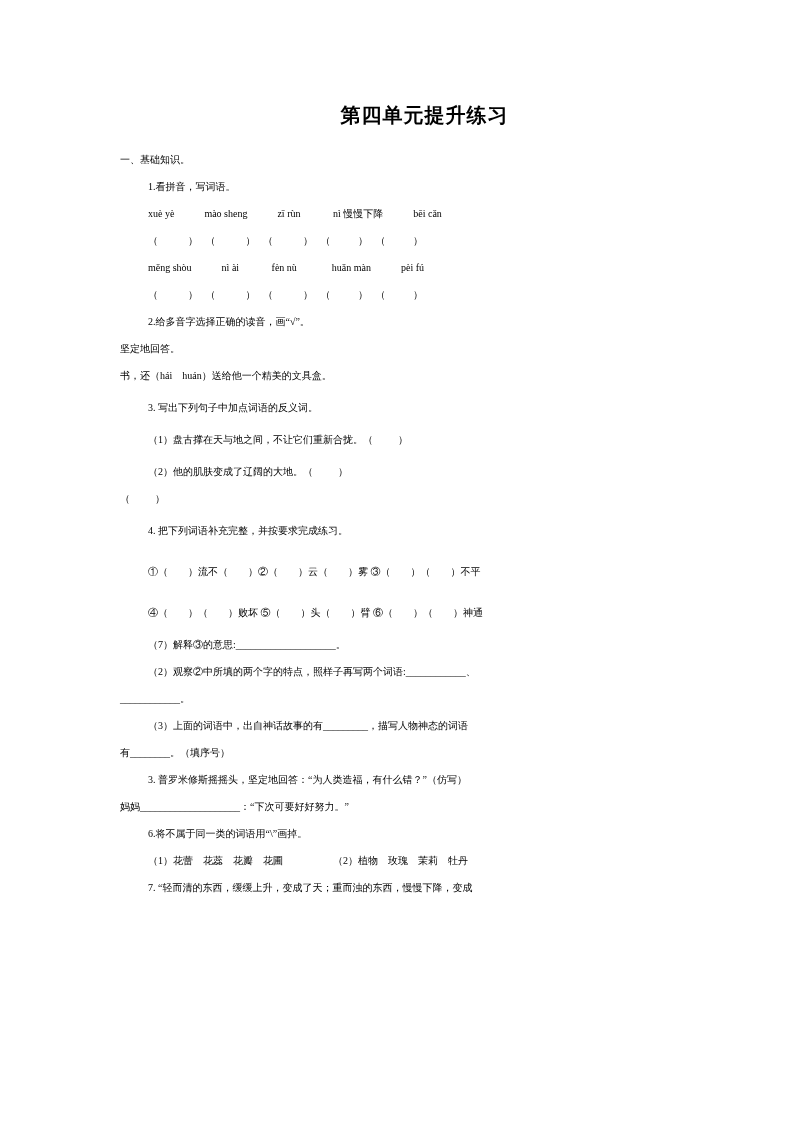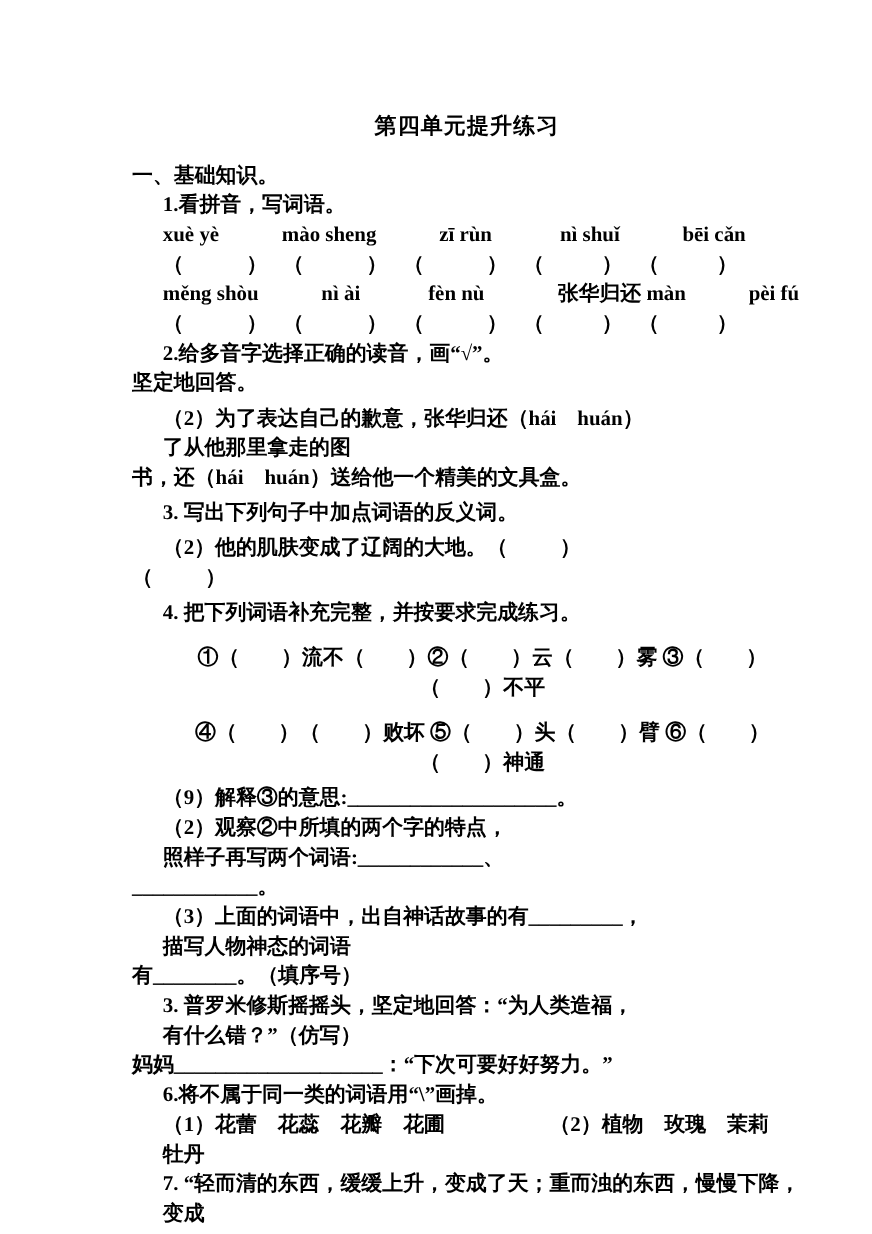--- a/index.html
+++ b/index.html
@@ -23,62 +23,60 @@
     }
     .title {
       margin: 0 0 16px 0;
       font-size: 20px;
       font-weight: 700;
       line-height: 30px;
       text-align: center;
       letter-spacing: 1px;
     }
     .doc-body {
-      font-size: 19px;
-      font-weight: bold;
+      font-size: 10px;
     }
     .line {
       line-height: 27px;
       white-space: pre-wrap;
       word-break: keep-all;
     }
     .ind {
       padding-left: 28px;
     }
     .sp {
       margin-top: 5px;
     }
     .sp2 {
       margin-top: 14px;
-      text-align: center;
     }
   </style>
 </head>
 <body>
 
 <div class="page">
   <h1 class="title">第四单元提升练习</h1>
   <div class="doc-body">
       <div class="line">一、基础知识。</div>
       <div class="line ind">1.看拼音，写词语。</div>
-      <div class="line ind">xuè yè            mào sheng            zī rùn             nì shuǐ            bēi cǎn</div>
+      <div class="line ind">xuè yè            mào sheng            zī rùn             nì 慢慢下降            bēi cǎn</div>
       <div class="line ind">（            ）   （            ）   （            ）   （           ）   （           ）</div>
-      <div class="line ind">měng shòu            nì ài             fèn nù              张华归还 màn            pèi fú</div>
+      <div class="line ind">měng shòu            nì ài             fèn nù              huǎn màn            pèi fú</div>
       <div class="line ind">（            ）   （            ）   （            ）   （           ）   （           ）</div>
       <div class="line ind">2.给多音字选择正确的读音，画“√”。</div>
       <div class="line">坚定地回答。</div>
-      <div class="line ind sp">（2）为了表达自己的歉意，张华归还（hái　huán）了从他那里拿走的图</div>
       <div class="line">书，还（hái　huán）送给他一个精美的文具盒。</div>
       <div class="line ind sp">3. 写出下列句子中加点词语的反义词。</div>
+      <div class="line ind sp">（1）盘古撑在天与地之间，不让它们重新合拢。（          ）</div>
       <div class="line ind sp">（2）他的肌肤变成了辽阔的大地。（          ）</div>
       <div class="line">（          ）</div>
       <div class="line ind sp">4. 把下列词语补充完整，并按要求完成练习。</div>
       <div class="line ind sp2">①（　　）流不（　　）②（　　）云（　　）雾 ③（　　）（　　）不平</div>
       <div class="line ind sp2">④（　　）（　　）败坏 ⑤（　　）头（　　）臂 ⑥（　　）（　　）神通</div>
-      <div class="line ind sp">（9）解释③的意思:____________________。</div>
+      <div class="line ind sp">（7）解释③的意思:____________________。</div>
       <div class="line ind">（2）观察②中所填的两个字的特点，照样子再写两个词语:____________、</div>
       <div class="line">____________。</div>
       <div class="line ind">（3）上面的词语中，出自神话故事的有_________，描写人物神态的词语</div>
       <div class="line">有________。（填序号）</div>
       <div class="line ind">3. 普罗米修斯摇摇头，坚定地回答：“为人类造福，有什么错？”（仿写）</div>
       <div class="line">妈妈____________________：“下次可要好好努力。”</div>
       <div class="line ind">6.将不属于同一类的词语用“\”画掉。</div>
       <div class="line ind">（1）花蕾　花蕊　花瓣　花圃　　　　　（2）植物　玫瑰　茉莉　牡丹</div>
       <div class="line ind">7. “轻而清的东西，缓缓上升，变成了天；重而浊的东西，慢慢下降，变成</div>
     </div>

